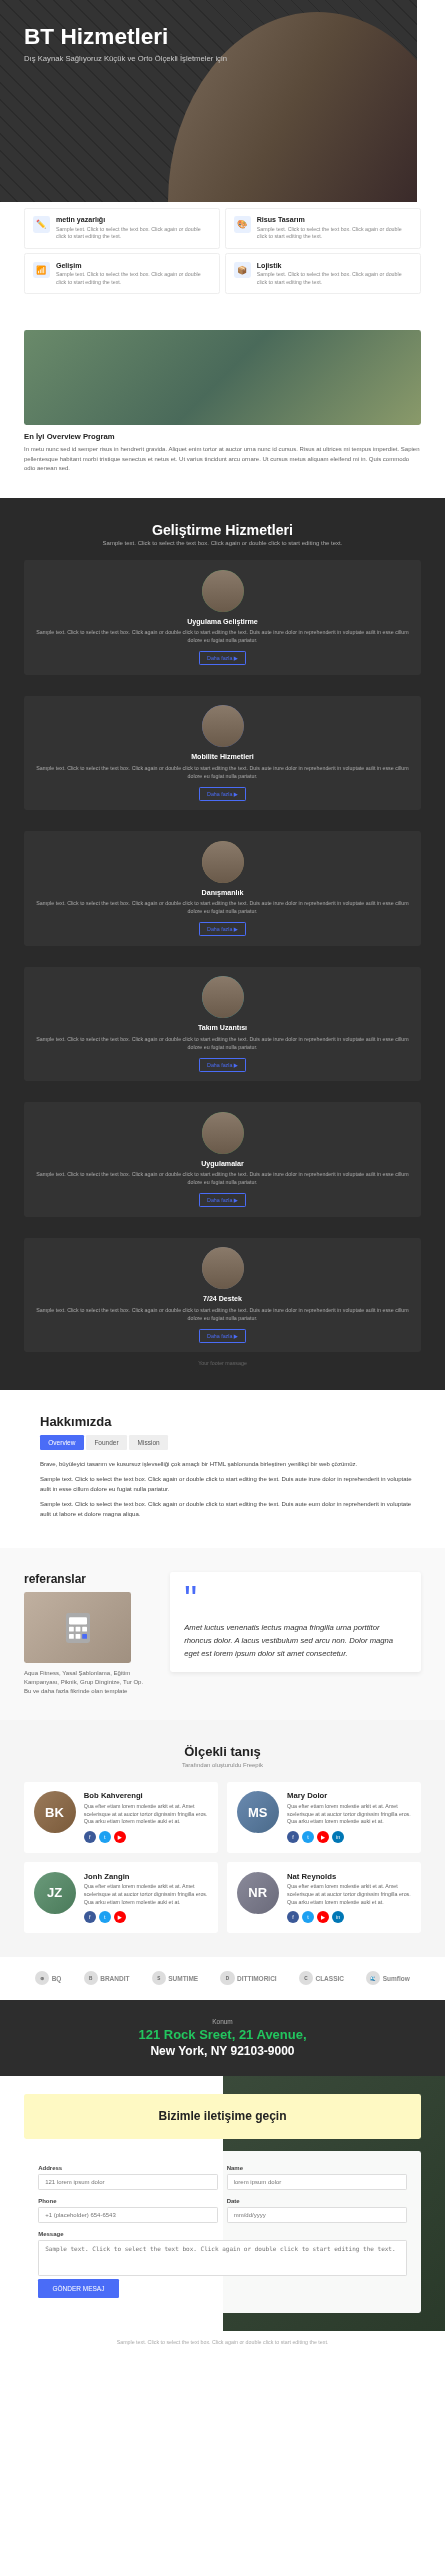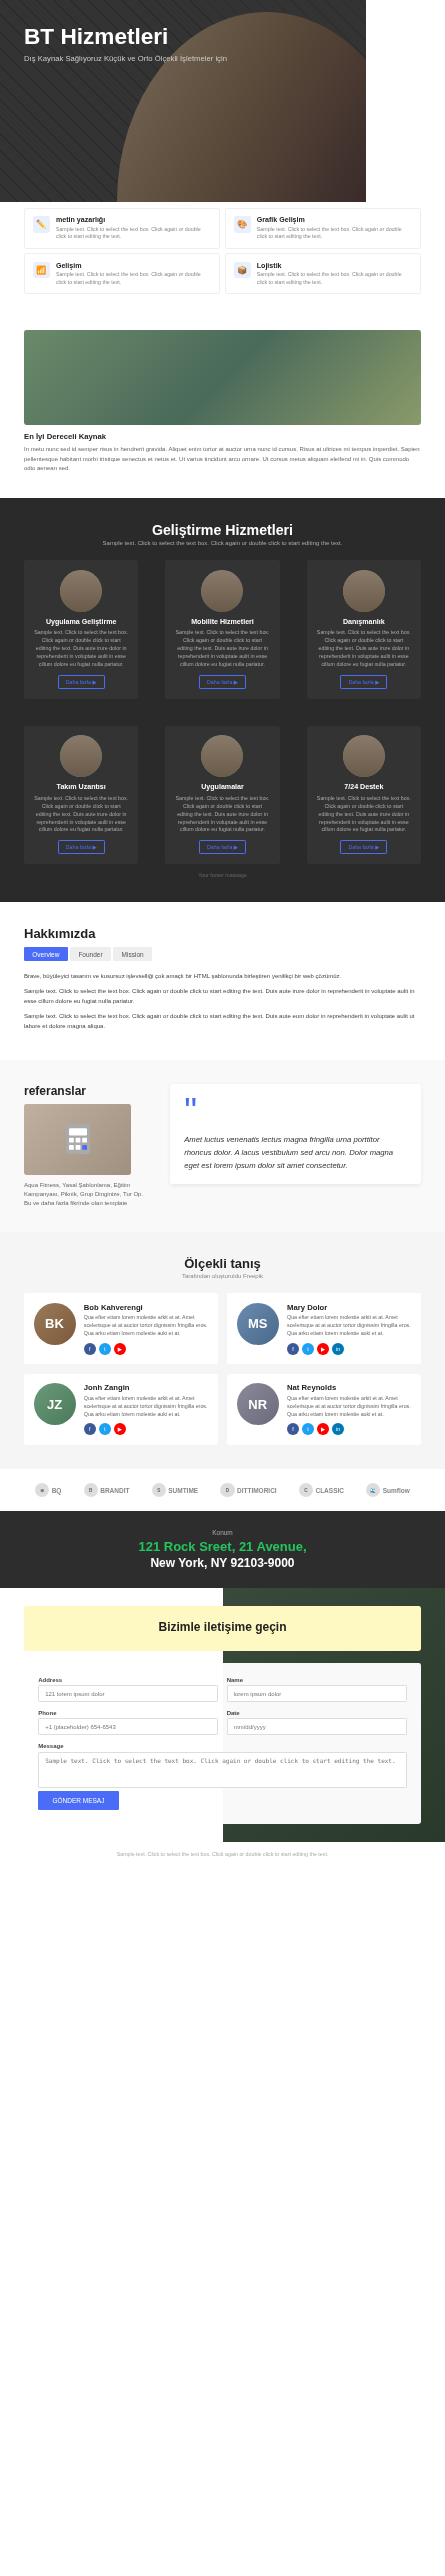--- a/index.html
+++ b/index.html
@@ -1,21 +1,21 @@
 <!DOCTYPE html>
 <html style="font-size:9.5px"><head>
   <meta charset="utf-8">
   <style>
     * { box-sizing: border-box; margin: 0; padding: 0; }
     body { font-family: Arial, sans-serif; width: 445px; background: #fff; overflow-x: hidden; }
 
     
     .hero {
       position: relative;
-      width: 366px;
+      width: 417px;
       height: 202px;
       background: linear-gradient(rgba(0,0,0,0.55), rgba(0,0,0,0.55)), #444;
       display: flex;
       align-items: flex-start;
       padding: 24px 24px 0 24px;
       overflow: hidden;
     }
     .hero-bg {
       position: absolute; inset: 0;
       background: linear-gradient(rgba(0,0,0,0.5), rgba(0,0,0,0.5)),
@@ -91,22 +91,22 @@
 
     
     .dev-section {
       background: #2a2a2a;
       padding: 24px 24px;
     }
     .dev-section h2 { color: #fff; text-align: center; font-size: 14.2px; font-weight: 900; margin-bottom: 2.4px; }
     .dev-section .dev-sub { color: #aaa; font-size: 6px; text-align: center; margin-bottom: 14.2px; }
     .dev-grid {
       display: grid;
-      grid-template-columns: 1fr 1fr 1fr;
-      gap: 27px;
+      grid-template-columns: 1fr;
+      gap: 21px;
     }
     .dev-card {
       background: #333;
       border-radius: 2.4px;
       padding: 9.5px;
       text-align: center;
     }
     .dev-card-img {
       width: 42px; height: 42px; border-radius: 50%;
       margin: 0 auto 6px auto;
@@ -121,21 +121,21 @@
       padding: 3px 7.1px; font-size: 5.3px; cursor: pointer; border-radius: 1.2px;
     }
     .dev-card-img.green { background: linear-gradient(135deg, #6a9a6a, #4a7a4a); }
     .dev-card-img.blue { background: linear-gradient(135deg, #6a7ab0, #4a5a8a); }
     .dev-card-img.brown { background: linear-gradient(135deg, #9a8a6a, #7a6a4a); }
     .dev-card-img.teal { background: linear-gradient(135deg, #5a9a9a, #3a7a7a); }
     .dev-card-img.gray { background: linear-gradient(135deg, #8a8a8a, #6a6a6a); }
     .dev-credit { text-align: center; margin-top: 8.3px; font-size: 5.3px; color: #666; }
 
     
-    .aboutus-section { padding: 24px 24px; background: #fff; }
+    .aboutus-section { padding: 24px 24px; background: #fff; margin-left: 16px; }
     .aboutus-title { font-size: 13px; font-weight: 900; color: #222; margin-bottom: 6px; }
     .aboutus-tabs { display: flex; gap: 2.4px; margin-bottom: 9.5px; }
     .aboutus-tab {
       padding: 3.6px 8.3px; font-size: 6.5px; cursor: pointer; border-radius: 1.2px;
       background: #eee; color: #555; border: none;
     }
     .aboutus-tab.active { background: #4a6cf7; color: #fff; }
     .aboutus-body p { font-size: 6px; color: #444; line-height: 1.7; margin-bottom: 4.7px; }
 
     
@@ -311,21 +311,21 @@
     <div class="service-card-icon">✏️</div>
     <div>
       <h4>metin yazarlığı</h4>
       <p>Sample text. Click to select the text box. Click again or double click to start editing the text.</p>
     </div>
   </div>
 
   <div class="service-card">
     <div class="service-card-icon">🎨</div>
     <div>
-      <h4>Grafik Gelişim</h4>
+      <h4>Risus Tasarım</h4>
       <p>Sample text. Click to select the text box. Click again or double click to start editing the text.</p>
     </div>
   </div>
 
   <div class="service-card">
     <div class="service-card-icon">📶</div>
     <div>
       <h4>Gelişim</h4>
       <p>Sample text. Click to select the text box. Click again or double click to start editing the text.</p>
     </div>
@@ -338,21 +338,21 @@
       <p>Sample text. Click to select the text box. Click again or double click to start editing the text.</p>
     </div>
   </div>
 </section>
 
 <section class="about-section">
   <div class="about-right">
     <div class="about-right-img">
       <div class="about-right-img-inner"></div>
     </div>
-    <h4>En İyi Dereceli Kaynak</h4>
+    <h4>En İyi Overview Program</h4>
     <p>In metu nunc sed id semper risus in hendrerit gravida. Aliquet enim tortor at auctor urna nunc id cursus. Risus at ultrices mi tempus imperdiet. Sapien pellentesque habitant morbi tristique senectus et netus et. Ut varius tincidunt arcu ornare. Ut cursus metus aliquam eleifend mi in. Quis commodo odio aenean sed.</p>
   </div>
 </section>
 
 <section class="dev-section">
   <h2>Geliştirme Hizmetleri</h2>
   <p class="dev-sub">Sample text. Click to select the text box. Click again or double click to start editing the text.</p>
   <div class="dev-grid">
 
     <div class="dev-card">

